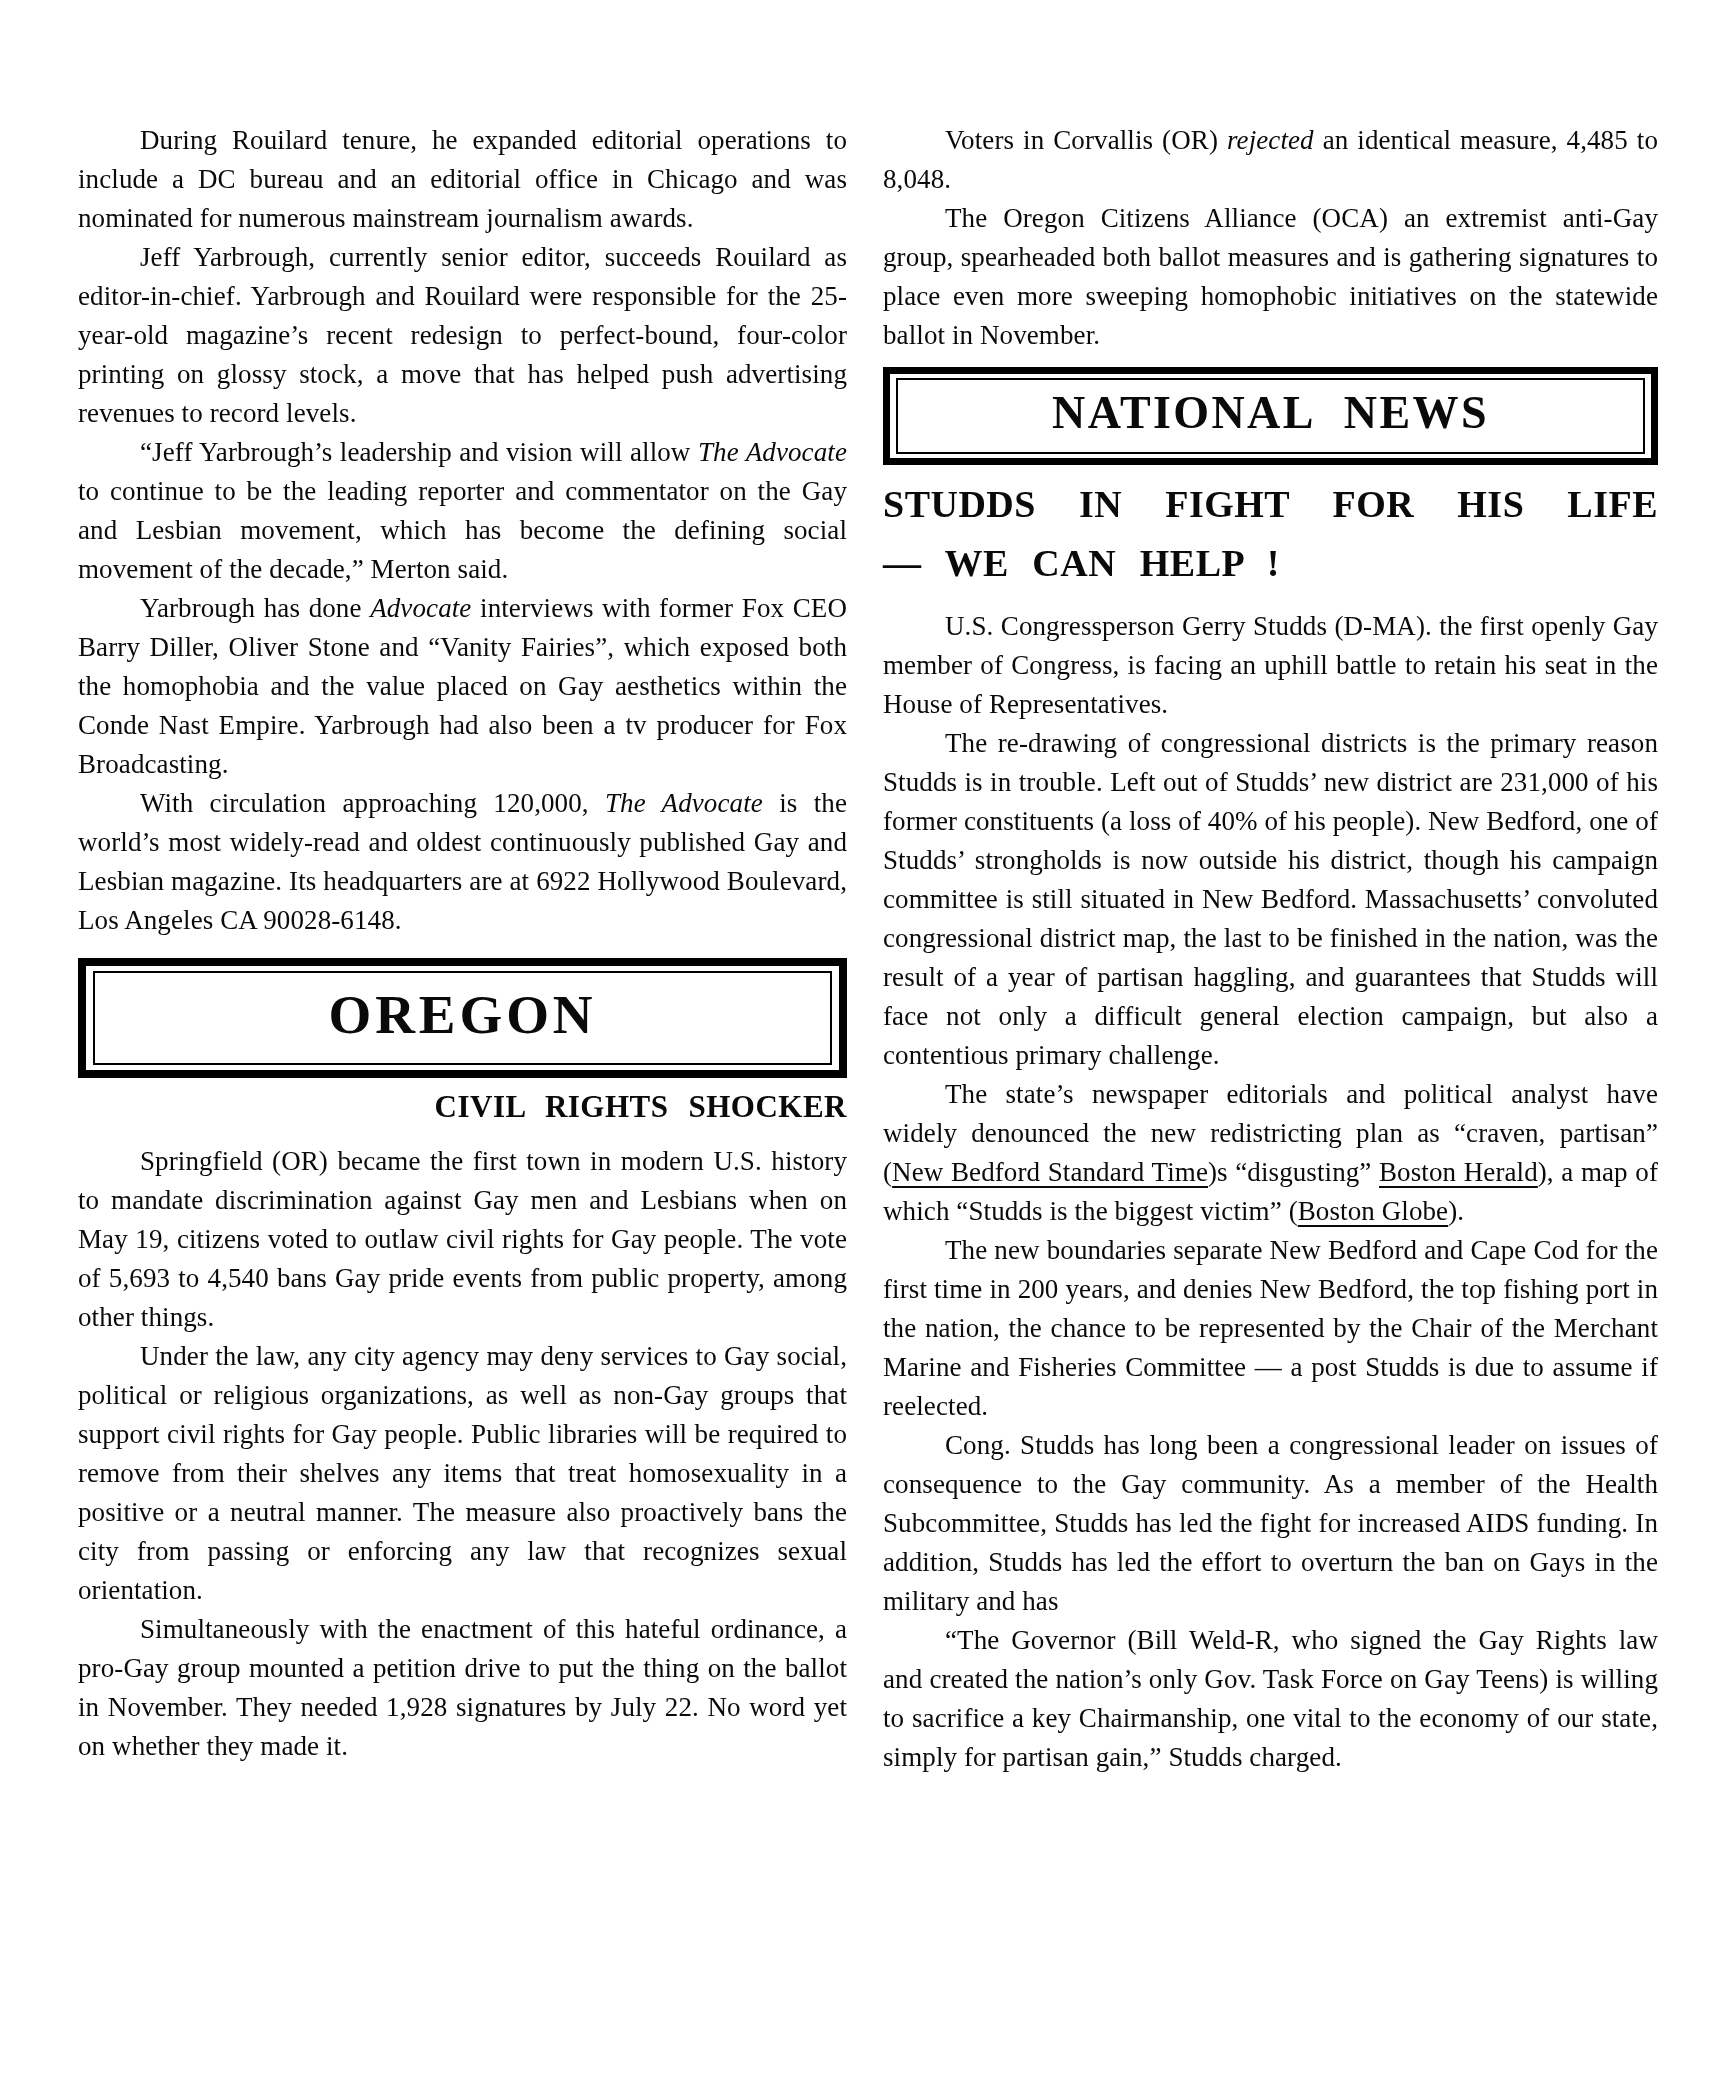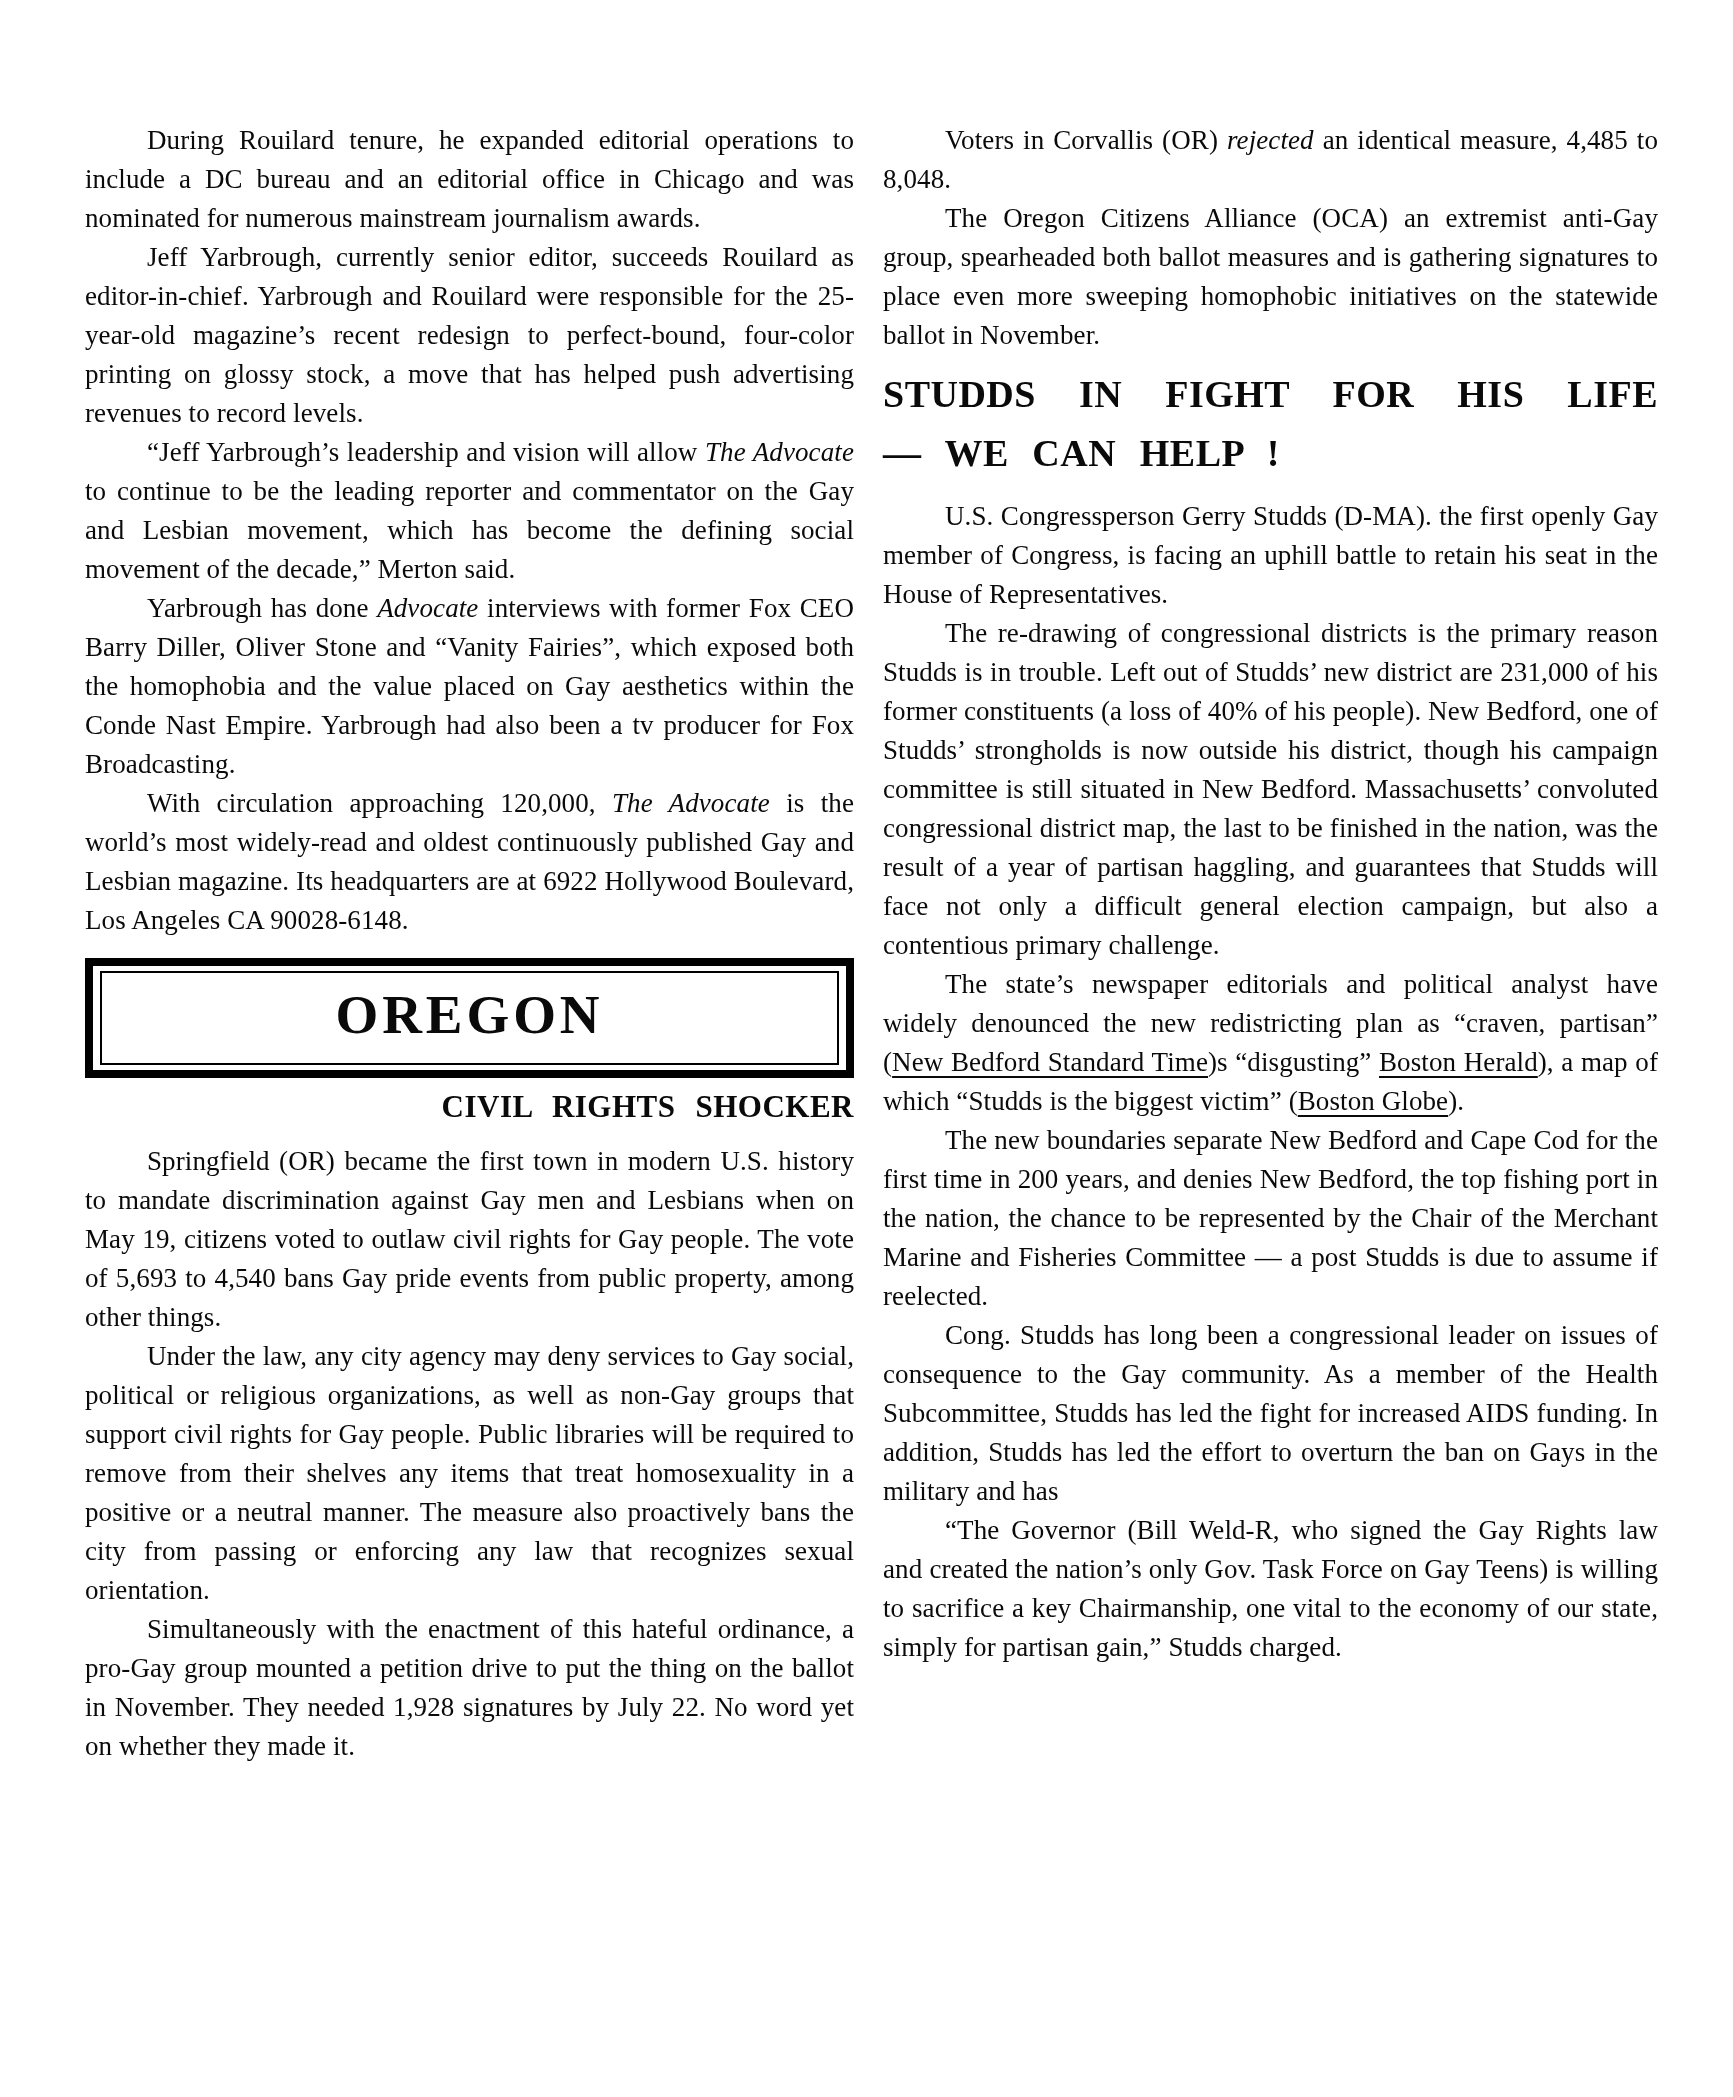--- a/index.html
+++ b/index.html
@@ -13,21 +13,21 @@
     height: 2097px;
     background: #ffffff;
     color: #0a0a0a;
     font-family: "Liberation Serif", "DejaVu Serif", serif;
     overflow: hidden;
   }
   .column {
     position: absolute;
     top: 121px;
   }
-  #left-column  { left: 85px;  width: 769px; }
+  #left-column  { left: 78px;  width: 769px; }
   #right-column { left: 883px; width: 775px; }
 
   p.para {
     margin: 0;
     font-size: 27px;
     line-height: 39px;
     text-align: justify;
     text-indent: 62px;
     letter-spacing: 0.1px;
   }
@@ -128,20 +128,25 @@
         <p class="para"><span>Simultaneously with the enactment of this hateful ordinance, a pro-Gay group mounted a petition drive to put the thing on the ballot in November. They needed 1,928 signatures by July 22. No word yet on whether they made it.</span></p>
       </div>
   </div>
 
   <div id="right-column" class="column">
     <div>
         <p class="para"><span>Voters in Corvallis (OR) </span><i>rejected</i><span> an identical measure, 4,485 to 8,048.</span></p>
         <p class="para"><span>The Oregon Citizens Alliance (OCA) an extremist anti-Gay group, spearheaded both ballot measures and is gathering signatures to place even more sweeping homophobic initiatives on the statewide ballot in November.</span></p>
       </div>
 
+    <div class="title-box-outer national">
+      <div class="title-box-inner">
+        <span class="box-title">NATIONAL NEWS</span>
+      </div>
+    </div>
 
     <div class="studds-heading">
       <div class="line1">STUDDS IN FIGHT FOR HIS LIFE</div>
       <div class="line2">— WE CAN HELP !</div>
     </div>
 
     <div>
         <p class="para"><span>U.S. Congressperson Gerry Studds (D-MA). the first openly Gay member of Congress, is facing an uphill battle to retain his seat in the House of Representatives.</span></p>
         <p class="para"><span>The re-drawing of congressional districts is the primary reason Studds is in trouble. Left out of Studds’ new district are 231,000 of his former constituents  (a loss of 40% of his people). New Bedford, one of Studds’ strongholds is now outside his district, though his campaign committee is still situated in New Bedford.  Massachusetts’ convoluted congressional district map, the last to be finished in the nation, was the result of a year of partisan haggling, and guarantees that Studds will face not only a difficult general election campaign, but also a contentious primary challenge.</span></p>
         <p class="para"><span>The state’s newspaper editorials and political analyst have widely denounced the new redistricting plan as “craven, partisan” (</span><u>New Bedford Standard Time</u><span>)s “disgusting” </span><u>Boston Herald</u><span>), a map of which “Studds is the biggest victim” (</span><u>Boston Globe</u><span>).</span></p>

